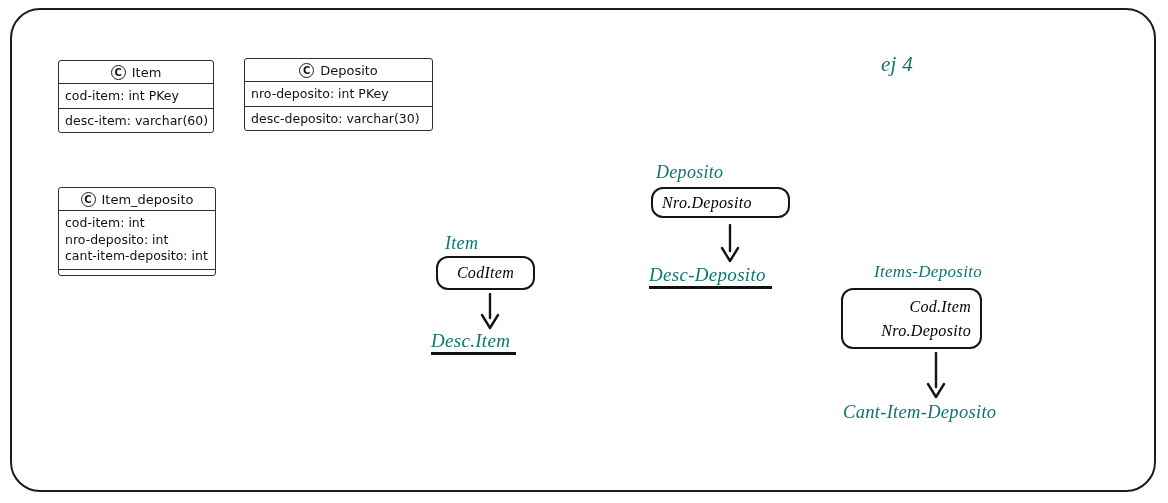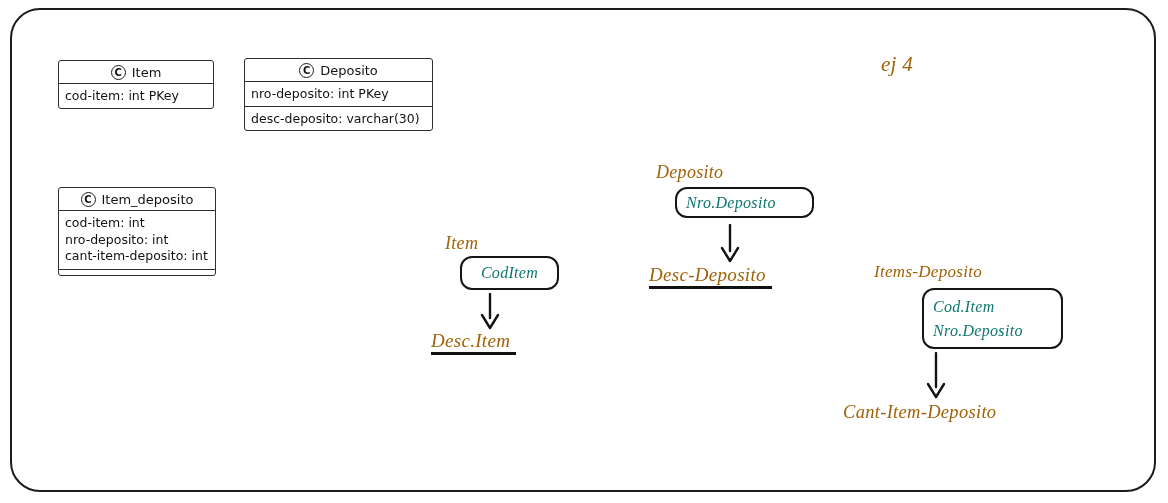--- a/index.html
+++ b/index.html
@@ -67,43 +67,42 @@
   }
   #uml-item { left: 58px; top: 60px; width: 156px; }
   #uml-deposito { left: 244px; top: 58px; width: 189px; }
   #uml-item-deposito { left: 58px; top: 187px; width: 158px; }
 
   
   .hand {
     position: absolute;
     font-family: cursive;
     font-style: italic;
-    color: #a16207;
+    color: #0f766e;
     white-space: nowrap;
     letter-spacing: 0.3px;
   }
   .fd-title { font-size: 18px; }
   .pill {
     position: absolute;
     border: 2.3px solid #151515;
     border-radius: 12px;
     background: #ffffff;
     box-sizing: border-box;
     display: flex;
     flex-direction: column;
     justify-content: center;
     padding: 1px 9px;
     font-family: cursive;
     font-style: italic;
     font-size: 16px;
-    color: #0f766e;
+    color: #000000;
     letter-spacing: 0.3px;
     line-height: 1.5;
     white-space: nowrap;
-    margin-left: 24px;
   }
   .dependent { font-size: 19px; }
   .underlined {
     border-bottom: 3px solid #111111;
     padding-bottom: 0;
     padding-right: 6px;
   }
   .arrow { position: absolute; }
   #annotation-ej { left: 881px; top: 52px; font-size: 21px; }
 
@@ -112,37 +111,38 @@
   #fd1-pill  { left: 436px; top: 256px; width: 99px;  height: 34px; align-items: center; }
   #fd1-arrow { left: 477px; top: 293px; }
   #fd1-dep   { left: 431px; top: 330px; }
 
   #fd2-title { left: 656px; top: 162px; }
   #fd2-pill  { left: 651px; top: 187px; width: 139px; height: 31px; }
   #fd2-arrow { left: 717px; top: 224px; }
   #fd2-dep   { left: 649px; top: 264px; }
 
   #fd3-title { left: 874px; top: 262px; font-size: 17px; }
-  #fd3-pill  { left: 898px; top: 288px; width: 141px; height: 61px; }
+  #fd3-pill  { left: 841px; top: 288px; width: 141px; height: 61px; text-align: right; }
   #fd3-arrow { left: 923px; top: 352px; }
   #fd3-dep   { left: 843px; top: 402px; font-size: 18.5px; }
 </style>
 </head>
 <body>
 
 <div id="canvas">
 
   <div class="frame"></div>
 
   <div class="uml" id="uml-item">
     <div class="uml-header">
       <span class="c-icon">C</span>
       <span>Item</span>
     </div>
     <div class="uml-row">cod-item: int PKey</div>
+    <div class="uml-row">desc-item: varchar(60)</div>
   </div>
 
   <div class="uml" id="uml-deposito">
     <div class="uml-header">
       <span class="c-icon">C</span>
       <span>Deposito</span>
     </div>
     <div class="uml-row">nro-deposito: int PKey</div>
     <div class="uml-row">desc-deposito: varchar(30)</div>
   </div>

